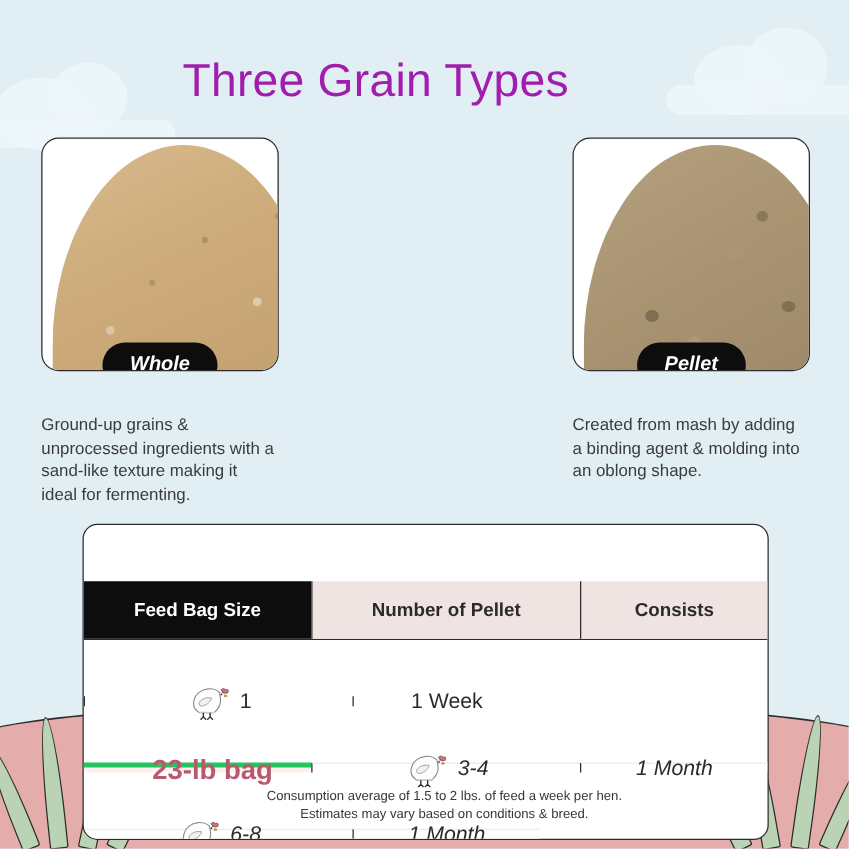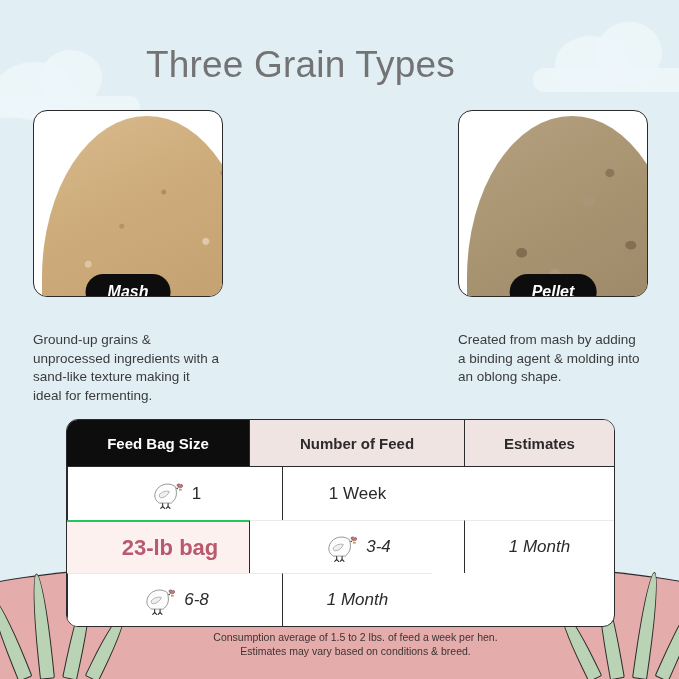--- a/index.html
+++ b/index.html
@@ -64,21 +64,21 @@
   
   .title {
     position: absolute;
     left: 0;
     top: 44px;
     width: 601px;
     text-align: center;
     font-size: 37px;
     font-weight: 400;
     letter-spacing: .2px;
-    color: #737373;
+    color: #a21caf;
   }
 
   
   .cards {
     position: absolute;
     left: 33px;
     top: 110px;
     width: 613px;
     display: flex;
     justify-content: space-between;
@@ -173,39 +173,40 @@
     font-size: 15px;
   }
   .thead {
     border-bottom: 1.6px solid #2b2b2b;
   }
   .tcell {
     display: flex;
     align-items: center;
     justify-content: center;
     box-sizing: border-box;
+    margin-top: 45px;
   }
   .c1 { width: 182px; }
   .c2 { width: 215px; }
   .c3 { width: 150px; }
 
   .thead .c1 {
     background: #0d0d0d;
     color: #ffffff;
     height: 46px;
   }
   .thead .c2, .thead .c3 {
     background: #f0e4e2;
     color: #2b2b2b;
     height: 46px;
     border-left: 1.6px solid #2b2b2b;
   }
 
   .tbody .trow { height: 53px; }
-  .tbody .trow + .trow .c1 { border-top: 2px solid #22c55e; padding-left: 24px; }
+  .tbody .trow + .trow .c1 { border-top: 4px solid #22c55e; padding-left: 24px; }
   .tbody .trow + .trow .c2,
   .tbody .trow + .trow .c3 { border-top: 1px solid #ebebeb; font-style: italic; }
 
   .tbody .c1 {
     background: #fdf1ef;
     color: #b8596e;
     font-size: 22px;
     font-weight: bold;
   }
   .tbody .c2, .tbody .c3 {
@@ -266,42 +267,42 @@
     <div class="blade" style="left:654px; height:84px; transform:rotate(24deg);"></div>
   </div>
 
   <div class="title">Three Grain Types</div>
 
   <div class="cards">
 
     <div class="card">
       <div class="photo">
         <div class="heap mash"></div>
-        <div class="pill">Mash</div>
+        <div class="pill">Whole</div>
       </div>
       <div class="caption">Ground-up grains &amp; unprocessed ingredients with a sand-like texture making it ideal for fermenting.</div>
     </div>
 
 
     <div class="card">
       <div class="photo">
         <div class="heap pellet"></div>
         <div class="pill">Pellet</div>
       </div>
       <div class="caption">Created from mash by adding a binding agent &amp; molding into an oblong shape.</div>
     </div>
 
   </div>
 
   <div class="table">
 
     <div class="trow thead">
       <div class="tcell c1">Feed Bag Size</div>
-      <div class="tcell c2">Number of Feed</div>
-      <div class="tcell c3">Estimates</div>
+      <div class="tcell c2">Number of Pellet</div>
+      <div class="tcell c3">Consists</div>
     </div>
 
     <div class="tbody">
 
       <div class="trow">
         <div class="tcell c2">
           <span class="birds">
             <svg class="hen" viewBox="0 0 40 36">
               <path d="M33 7c1.6-1.6 3.6-1.4 4.4.2.9-1 2.6-.6 2.7.9.1 1.4-1.2 2.3-2.6 2.2-1.2-.1-2.3-.6-3.2-1.3z" fill="#d4737f" stroke="#6b4a4f" stroke-width=".8"></path>
               <path d="M31.5 9.5c-2.6-2.4-6.7-3.8-11-3.4C14 6.7 8.5 11 7 17c-1.2 4.7.6 9 4.3 11.3l1.2.7h13.8l1.6-1.5c3.4-3.3 5-7.4 4.6-11.6-.2-2.3-.7-4.4-1-6.4z" fill="#fdfdfd" stroke="#8b8b8b" stroke-width="1.1"></path>

